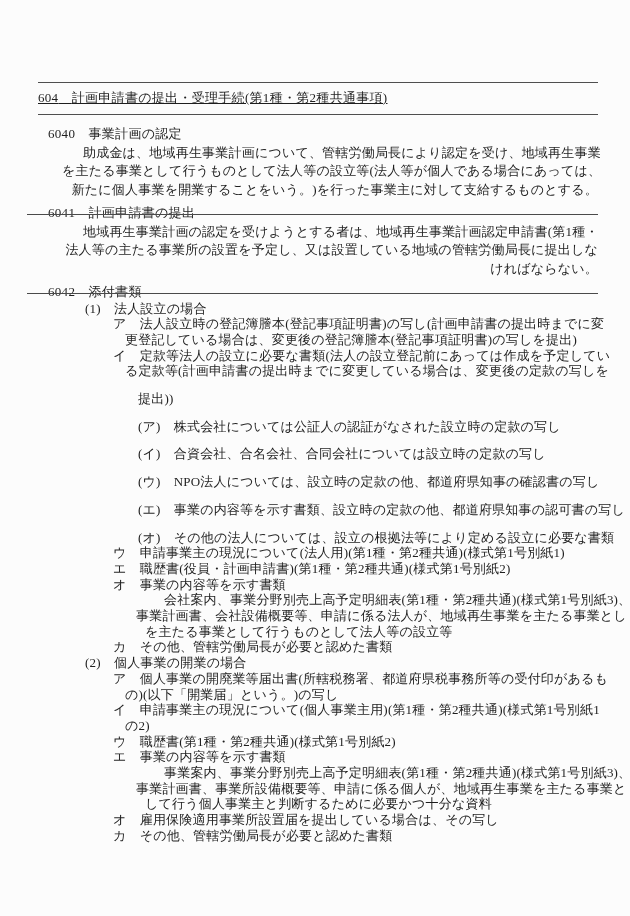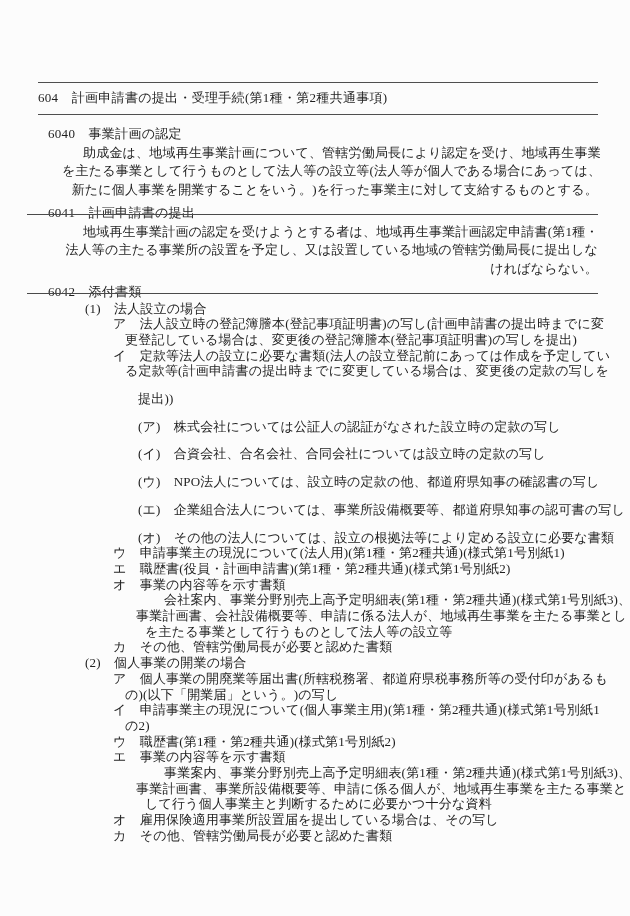--- a/index.html
+++ b/index.html
@@ -37,21 +37,21 @@
   .strike::after {
     content: "";
     position: absolute;
     left: -11px;  
     right: 0;
     top: 54%;
     border-top: 1.4px solid #4a4a4a;
   }
 
   
-  .ind-0   { padding-left: 0; }
+  .ind-0   { padding-left: 0; text-decoration: underline; }
   .ind-10  { padding-left: 10px; }
   .ind-24  { padding-left: 24px; text-align: right; }
   .ind-45  { padding-left: 45px; }
   .ind-47  { padding-left: 47px; }
   .ind-75  { padding-left: 75px; }
   .ind-87  { padding-left: 87px; }
   .ind-98  { padding-left: 98px; }
   .ind-100 { padding-left: 100px; margin-top: 12px; }
   .ind-107 { padding-left: 107px; }
   .ind-126 { padding-left: 126px; }
@@ -85,21 +85,21 @@
           <div class="sec-heading ind-10 strike" data-name="section-heading-struck"><span data-name="section-number">6042</span>　<span data-name="section-title">添付書類</span></div>
           <div class="line ind-47" data-name="text-line">(1)　法人設立の場合</div>
           <div class="line ind-75" data-name="text-line">ア　法人設立時の登記簿謄本(登記事項証明書)の写し(計画申請書の提出時までに変</div>
           <div class="line ind-87" data-name="text-line">更登記している場合は、変更後の登記簿謄本(登記事項証明書)の写しを提出)</div>
           <div class="line ind-75" data-name="text-line">イ　定款等法人の設立に必要な書類(法人の設立登記前にあっては作成を予定してい</div>
           <div class="line ind-87" data-name="text-line">る定款等(計画申請書の提出時までに変更している場合は、変更後の定款の写しを</div>
           <div class="line ind-100" data-name="text-line">提出))</div>
           <div class="line ind-100" data-name="text-line">(ア)　株式会社については公証人の認証がなされた設立時の定款の写し</div>
           <div class="line ind-100" data-name="text-line">(イ)　合資会社、合名会社、合同会社については設立時の定款の写し</div>
           <div class="line ind-100" data-name="text-line">(ウ)　NPO法人については、設立時の定款の他、都道府県知事の確認書の写し</div>
-          <div class="line ind-100" data-name="text-line">(エ)　企業組合法人については、事業所設備概要等、都道府県知事の認可書の写し</div>
+          <div class="line ind-100" data-name="text-line">(エ)　事業の内容等を示す書類、設立時の定款の他、都道府県知事の認可書の写し</div>
           <div class="line ind-100" data-name="text-line">(オ)　その他の法人については、設立の根拠法等により定める設立に必要な書類</div>
           <div class="line ind-75" data-name="text-line">ウ　申請事業主の現況について(法人用)(第1種・第2種共通)(様式第1号別紙1)</div>
           <div class="line ind-75" data-name="text-line">エ　職歴書(役員・計画申請書)(第1種・第2種共通)(様式第1号別紙2)</div>
           <div class="line ind-75" data-name="text-line">オ　事業の内容等を示す書類</div>
           <div class="line ind-126" data-name="text-line">会社案内、事業分野別売上高予定明細表(第1種・第2種共通)(様式第1号別紙3)、</div>
           <div class="line ind-98" data-name="text-line">事業計画書、会社設備概要等、申請に係る法人が、地域再生事業を主たる事業とし</div>
           <div class="line ind-107" data-name="text-line">を主たる事業として行うものとして法人等の設立等</div>
           <div class="line ind-75" data-name="text-line">カ　その他、管轄労働局長が必要と認めた書類</div>
           <div class="line ind-47" data-name="text-line">(2)　個人事業の開業の場合</div>
           <div class="line ind-75" data-name="text-line">ア　個人事業の開廃業等届出書(所轄税務署、都道府県税事務所等の受付印があるも</div>

